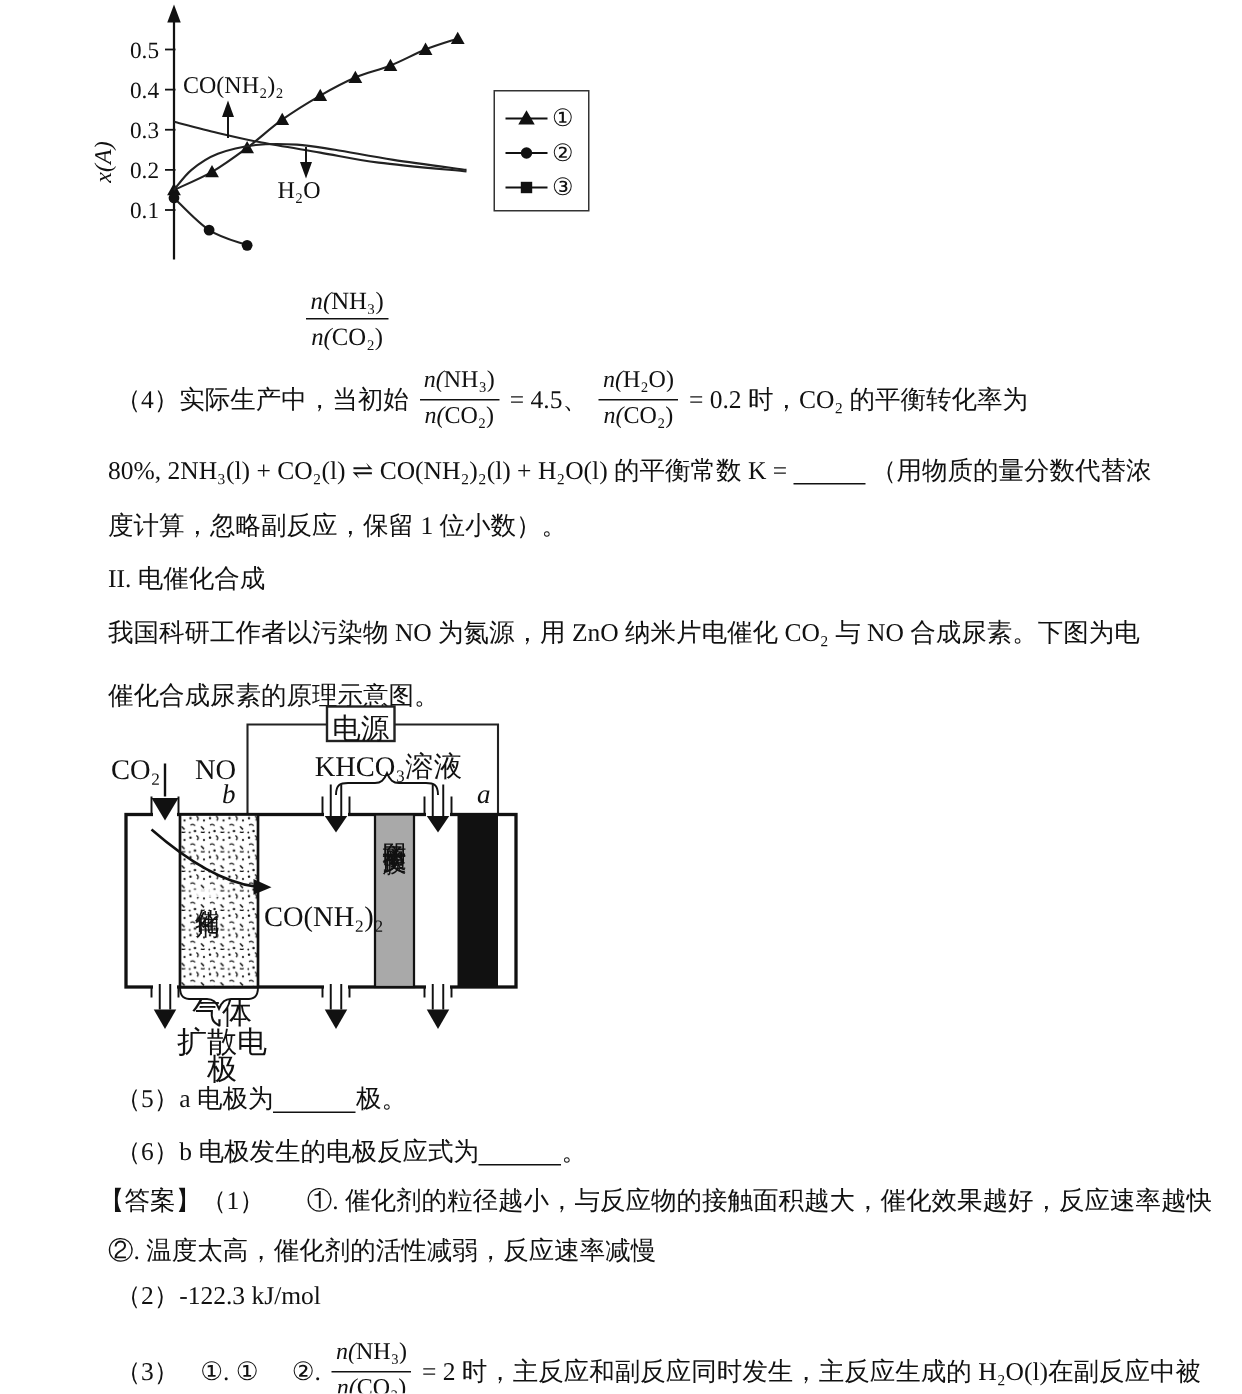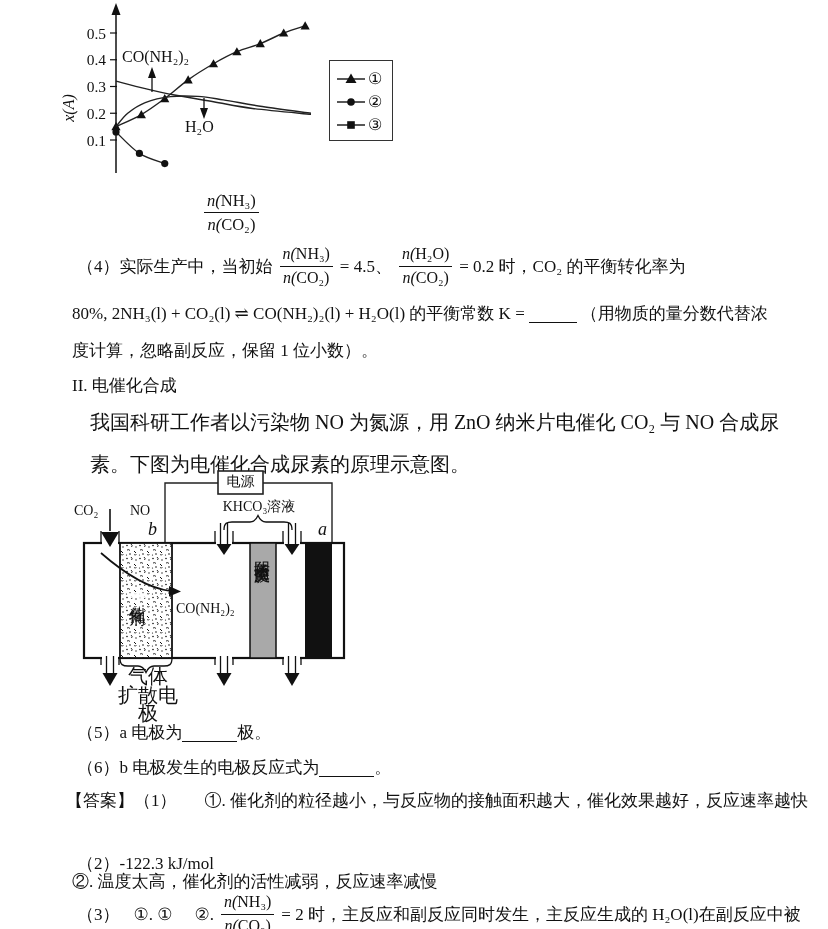--- a/index.html
+++ b/index.html
@@ -18,21 +18,21 @@
   .frac .den{padding-top:1px;}
   .gap14{display:inline-block;width:14px;}
   .gap22{display:inline-block;width:22px;}
   .gap28{display:inline-block;width:28px;}
   
   #legend{border:1.5px solid #333;width:56px;padding:6px 0 4px 6px;background:#fff;}
   .lg-row{display:flex;align-items:center;height:23px;}
   .lg-label{font-size:16px;margin-left:2px;}
   
   .vtext{writing-mode:vertical-rl;text-orientation:upright;letter-spacing:1px;font-size:16px;line-height:1;}
-  .dlabel{font-size:14px;white-space:nowrap;}
+  .dlabel{font-size:19px;white-space:nowrap;}
   .ital{font-style:italic;font-size:18px;}
 </style>
 </head>
 <body>
 
 <div id="page">
 
   <svg class="abs" style="left:60px;top:0;" width="340" height="230" viewBox="0 0 340 230" font-family="Liberation Serif, DejaVu Serif, serif">
 
     <line x1="56" y1="173" x2="56" y2="12" stroke="#111" stroke-width="1.5"></line>
@@ -124,21 +124,21 @@
   <div class="abs base txt" style="left:72px;top:302px;">
     <span>80%, 2NH₃(l) + CO₂(l) ⇌ CO(NH₂)₂(l) + H₂O(l) 的平衡常数 K =</span>
     <span class="blank" style="width:48px;margin:0 4px;"></span>
     <span>（用物质的量分数代替浓</span>
   </div>
 
   <div class="abs txt" style="left:72px;top:339px;">度计算，忽略副反应，保留 1 位小数）。</div>
 
   <div class="abs txt" style="left:72px;top:374px;">II. 电催化合成</div>
 
-  <div class="abs" style="left:72px;top:401px;width:702px;font-size:20px;line-height:42px;margin-left:18px;">我国科研工作者以污染物 NO 为氮源，用 ZnO 纳米片电催化 CO₂ 与 NO 合成尿素。下图为电催化合成尿素的原理示意图。</div>
+  <div class="abs" style="left:72px;top:401px;width:702px;font-size:17px;line-height:42px;">我国科研工作者以污染物 NO 为氮源，用 ZnO 纳米片电催化 CO₂ 与 NO 合成尿素。下图为电催化合成尿素的原理示意图。</div>
 
   <div class="abs" style="left:60px;top:465px;width:300px;height:250px;">
     <svg width="300" height="250" viewBox="0 0 300 250">
       <defs>
         <pattern id="speckle" width="13" height="13" patternUnits="userSpaceOnUse">
           <rect width="13" height="13" fill="#fff"></rect>
           <circle cx="2" cy="2.5" r="0.8" fill="#111"></circle>
           <path d="M6,1 q2,1.5 0.5,3" stroke="#111" stroke-width="0.9" fill="none"></path>
           <circle cx="11" cy="4" r="0.7" fill="#111"></circle>
           <path d="M2,7 q2,-1 3,0.5" stroke="#111" stroke-width="0.9" fill="none"></path>
@@ -225,21 +225,21 @@
     <span>。</span>
   </div>
 
   <div class="abs base txt" style="left:66px;top:789px;">
     <span>【答案】</span>
     <span>（1）</span>
     <span class="gap28"></span>
     <span>①. 催化剂的粒径越小，与反应物的接触面积越大，催化效果越好，反应速率越快</span>
   </div>
 
-  <div class="abs txt" style="left:72px;top:822px;margin-top:48px;">②. 温度太高，催化剂的活性减弱，反应速率减慢</div>
+  <div class="abs txt" style="left:72px;top:822px;">②. 温度太高，催化剂的活性减弱，反应速率减慢</div>
 
   <div class="abs txt" style="left:77px;top:852px;">（2）-122.3 kJ/mol</div>
 
   <div class="abs row txt" style="left:77px;top:876px;">
     <span>（3）</span>
     <span class="gap14"></span>
     <span>①. ①</span>
     <span class="gap22"></span>
     <span>②.</span>
     <span class="frac">

